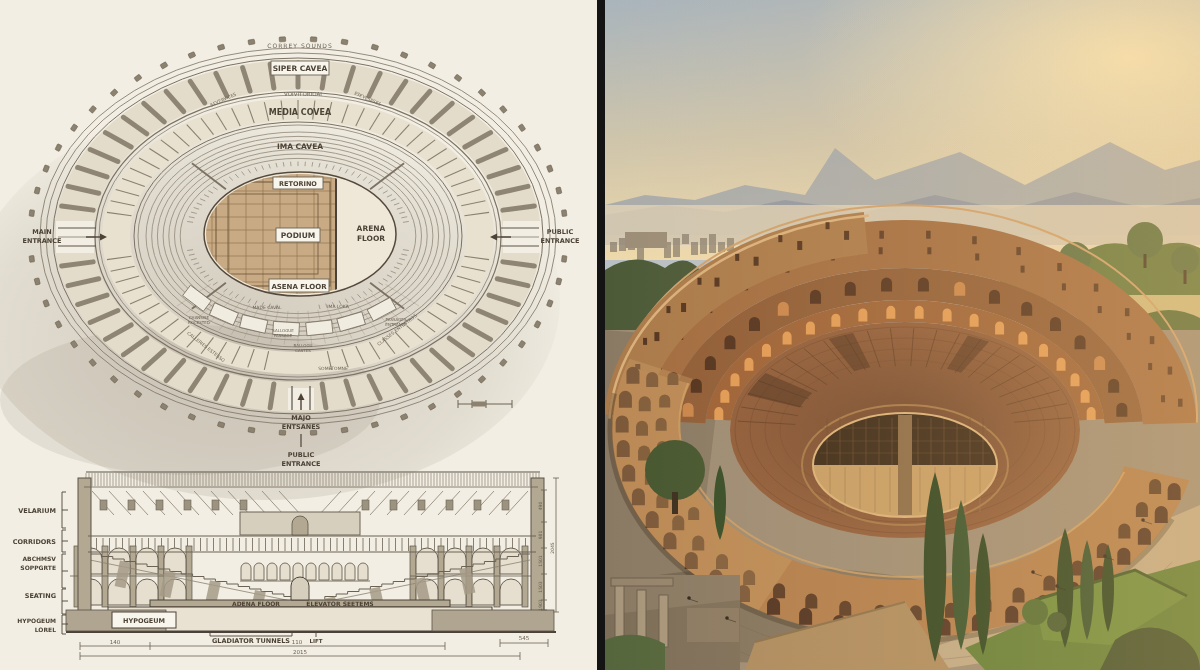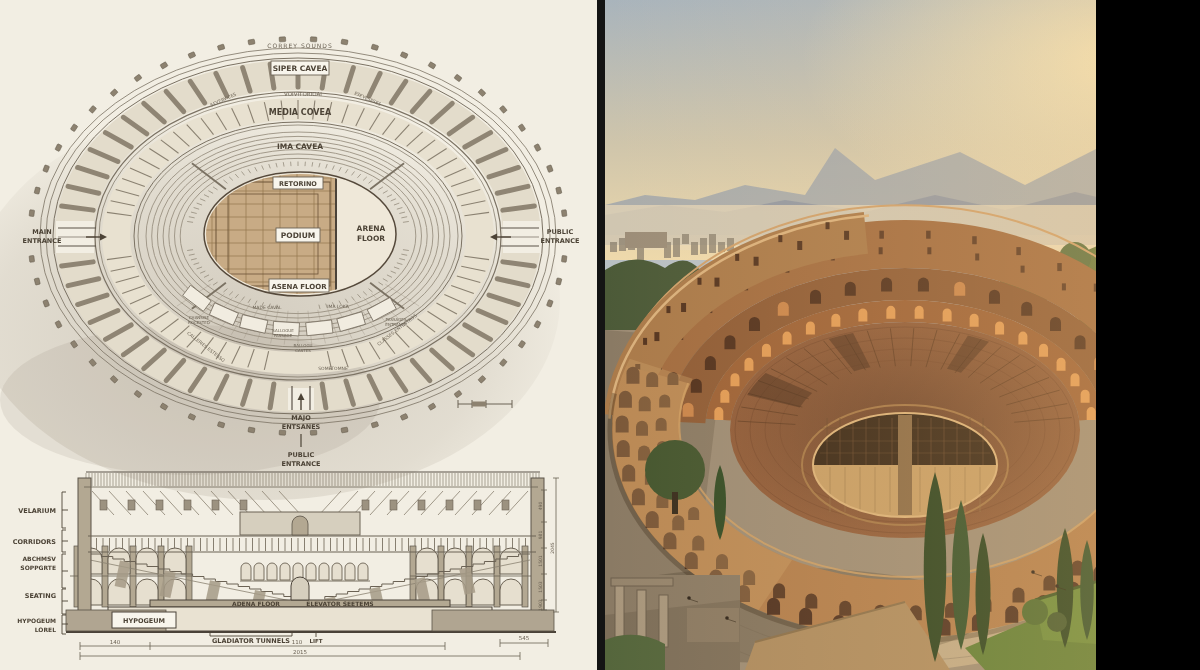--- a/index.html
+++ b/index.html
@@ -1,16 +1,16 @@
 <!DOCTYPE html>
 <html><head>
 <meta charset="utf-8">
 <style>
   html,body{margin:0;padding:0;background:#000;}
-  .stage{position:relative;width:1096px;height:670px;overflow:hidden;font-family:"DejaVu Sans",sans-serif;}
+  .stage{position:relative;width:1200px;height:670px;overflow:hidden;font-family:"DejaVu Sans",sans-serif;}
   .panel{position:absolute;top:0;height:670px;}
   .panel-left{left:0;width:597px;background:#f2eee3;}
   .panel-divider{left:597px;width:8px;background:#141414;position:absolute;top:0;height:670px;}
   .panel-right{left:605px;width:595px;background:#b9c0c4;}
   svg{display:block;}
   .lbl{fill:#4c4336;font-weight:700;}
   .lbl-light{fill:#6b6254;font-weight:400;}
   text{font-family:"DejaVu Sans",sans-serif;}
 </style>
 </head>

